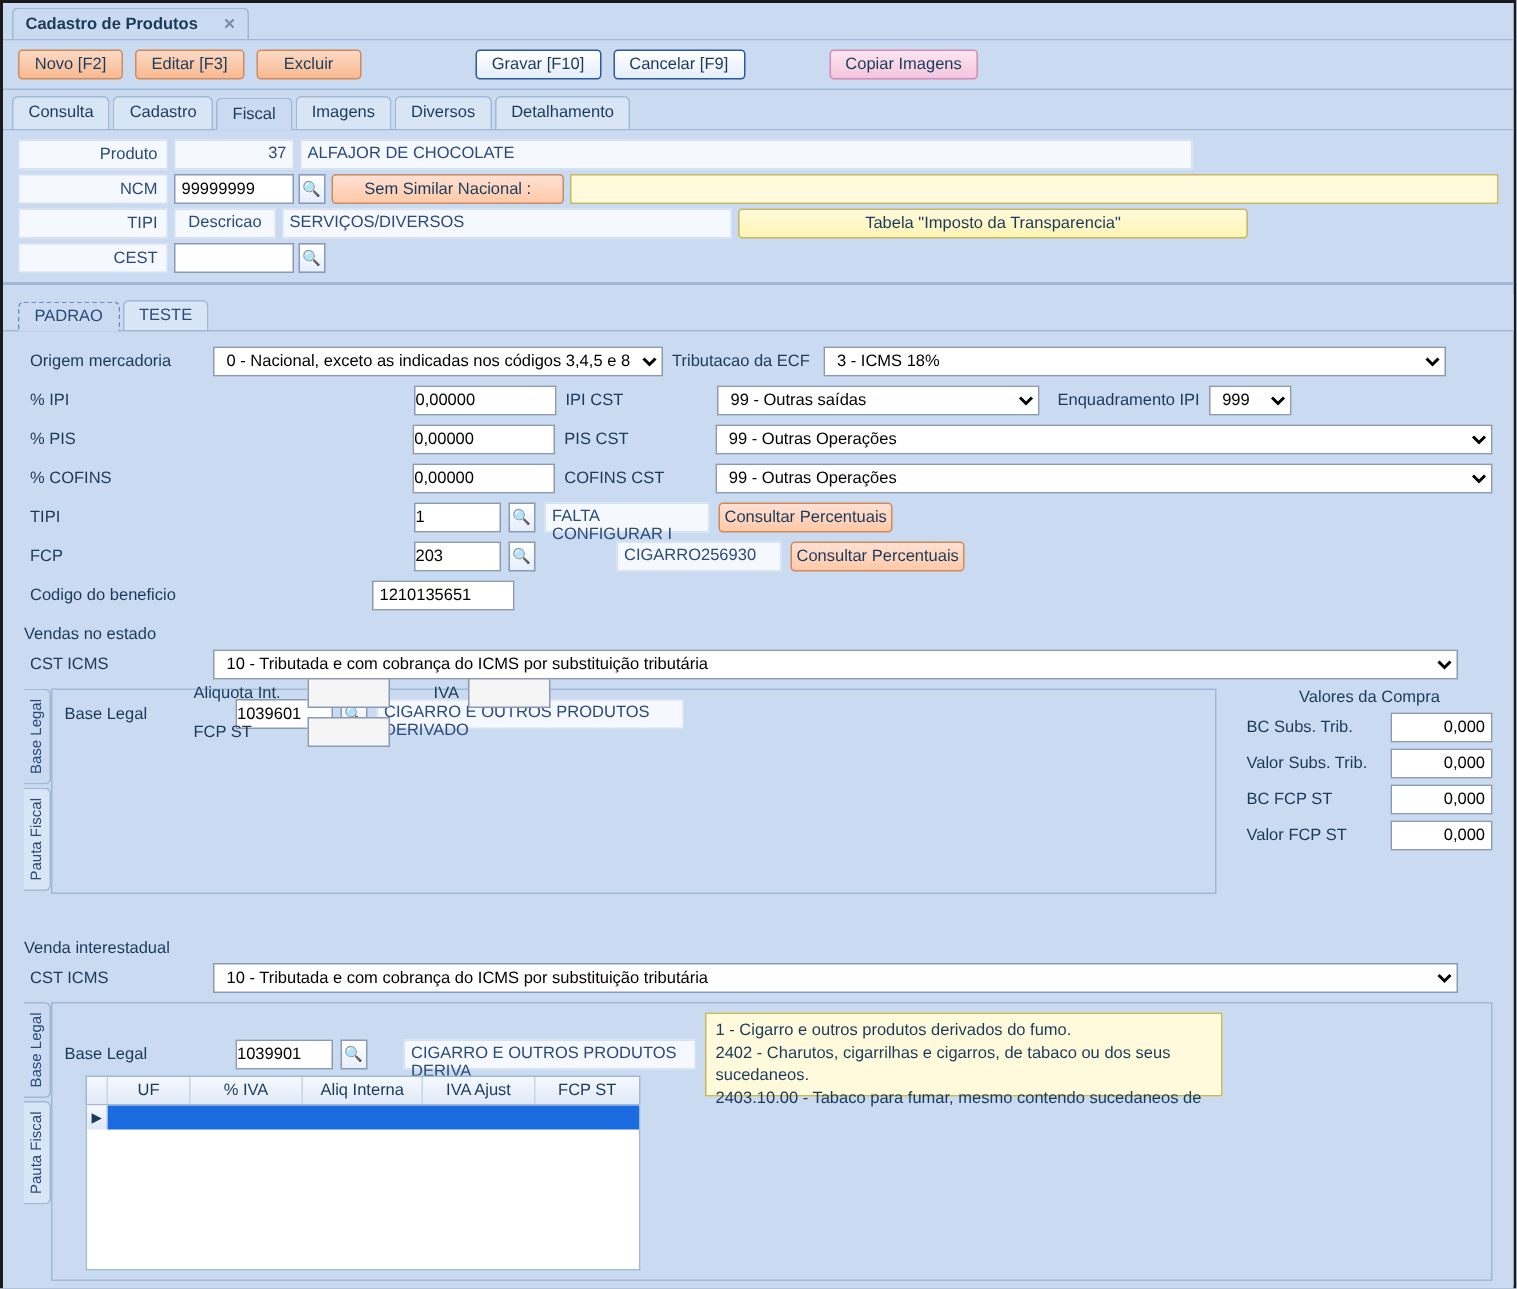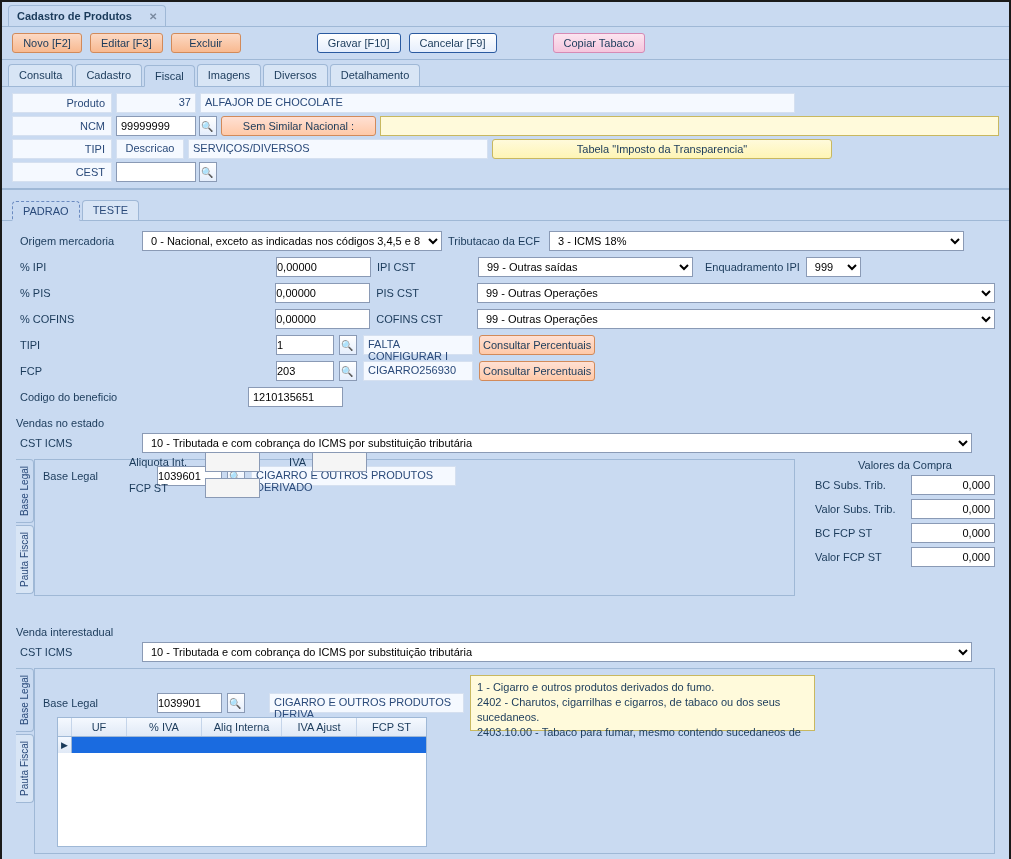--- a/index.html
+++ b/index.html
@@ -38,21 +38,21 @@
 .section-title { color: #1a3a5a; margin: 10px 0 4px 0; }
 .yellow-bigbox { background: #fffadb; border: 1px solid #c8b860; padding: 4px 6px; color: #1a3a5a; line-height: 1.35; }
 .side-tabs { display: flex; }
 .vtabs { display: flex; flex-direction: column; margin-right: 0; }
 .vtab { writing-mode: vertical-rl; transform: rotate(180deg); padding: 6px 3px; border: 1px solid #9fb8d6; border-right: none; border-radius: 4px 0 0 4px; background: #d8e5f5; color: #2a4a7a; cursor: pointer; margin-bottom: 2px; font-size: 10px; }
 .vtab.active { background: #c9daf1; }
 .vbox { border: 1px solid #9fb8d6; padding: 6px 8px; flex: 1; background: #c9daf1; }
 .values-col { margin-left: 20px; }
 .values-col .vrow { display: flex; align-items: center; margin-bottom: 4px; gap: 6px; }
 .values-col .vlbl { width: 90px; color: #1a3a5a; }
-.values-col .vinp { width: 84px; text-align: right; border: 1px solid #8a9ab5; background: #fff; height: 20px; padding: 2px 4px; }
+.values-col .vinp { width: 68px; text-align: right; border: 1px solid #8a9ab5; background: #fff; height: 20px; padding: 2px 4px; }
 .table-hdr { display: flex; background: linear-gradient(#f5f9ff,#e0e9f6); border: 1px solid #9fb8d6; }
 .table-hdr .th { padding: 3px 4px; border-right: 1px solid #c5d5ea; text-align: center; color: #1a3a5a; }
 .table-body { border: 1px solid #9fb8d6; border-top: none; background: #fff; height: 110px; position: relative; }
 .table-sel-row { background: #1a6be0; height: 16px; display: flex; }
 .row-marker { width: 14px; background: linear-gradient(#f5f9ff,#e0e9f6); border-right: 1px solid #9fb8d6; display: flex; align-items: center; justify-content: center; color: #1a3a5a; font-size: 9px; }
 .mag { font-size: 10px; }
 </style>
 </head>
 <body>
 
@@ -65,21 +65,21 @@
   </div>
 
   <div class="toolbar">
     <button class="btn btn-orange">Novo [F2]</button>
     <button class="btn btn-orange">Editar [F3]</button>
     <button class="btn btn-orange">Excluir</button>
     <div class="spacer"></div>
     <button class="btn btn-blue-border">Gravar [F10]</button>
     <button class="btn btn-blue-border">Cancelar [F9]</button>
     <div style="width:40px"></div>
-    <button class="btn btn-pink">Copiar Tabaco</button>
+    <button class="btn btn-pink">Copiar Imagens</button>
   </div>
 
   <div class="tabs">
     <div class="tab">Consulta</div>
     <div class="tab">Cadastro</div>
     <div class="tab active">Fiscal</div>
     <div class="tab">Imagens</div>
     <div class="tab">Diversos</div>
     <div class="tab">Detalhamento</div>
   </div>
@@ -165,21 +165,21 @@
         <button class="btn-wide-orange">Consultar Percentuais</button>
       </div>
 
       <div class="frow">
         <div class="flabel">FCP</div>
         <div style="width:100px;"></div>
         <input class="num-input" style="width: 58px;" value="203">
         <div class="search-btn">
             <span class="mag">🔍</span>
           </div>
-        <div class="input-ro" style="width:110px;">CIGARRO256930</div>
+        <div class="input-ro" style="width:110px;margin-left:48px;">CIGARRO256930</div>
         <button class="btn-wide-orange">Consultar Percentuais</button>
       </div>
 
       <div class="frow">
         <div class="flabel">Codigo do beneficio</div>
         <div style="width:100px;"></div>
         <input class="input-txt" style="width: 95px;" value="1210135651">
       </div>
 
       <div class="section-title">Vendas no estado</div>

